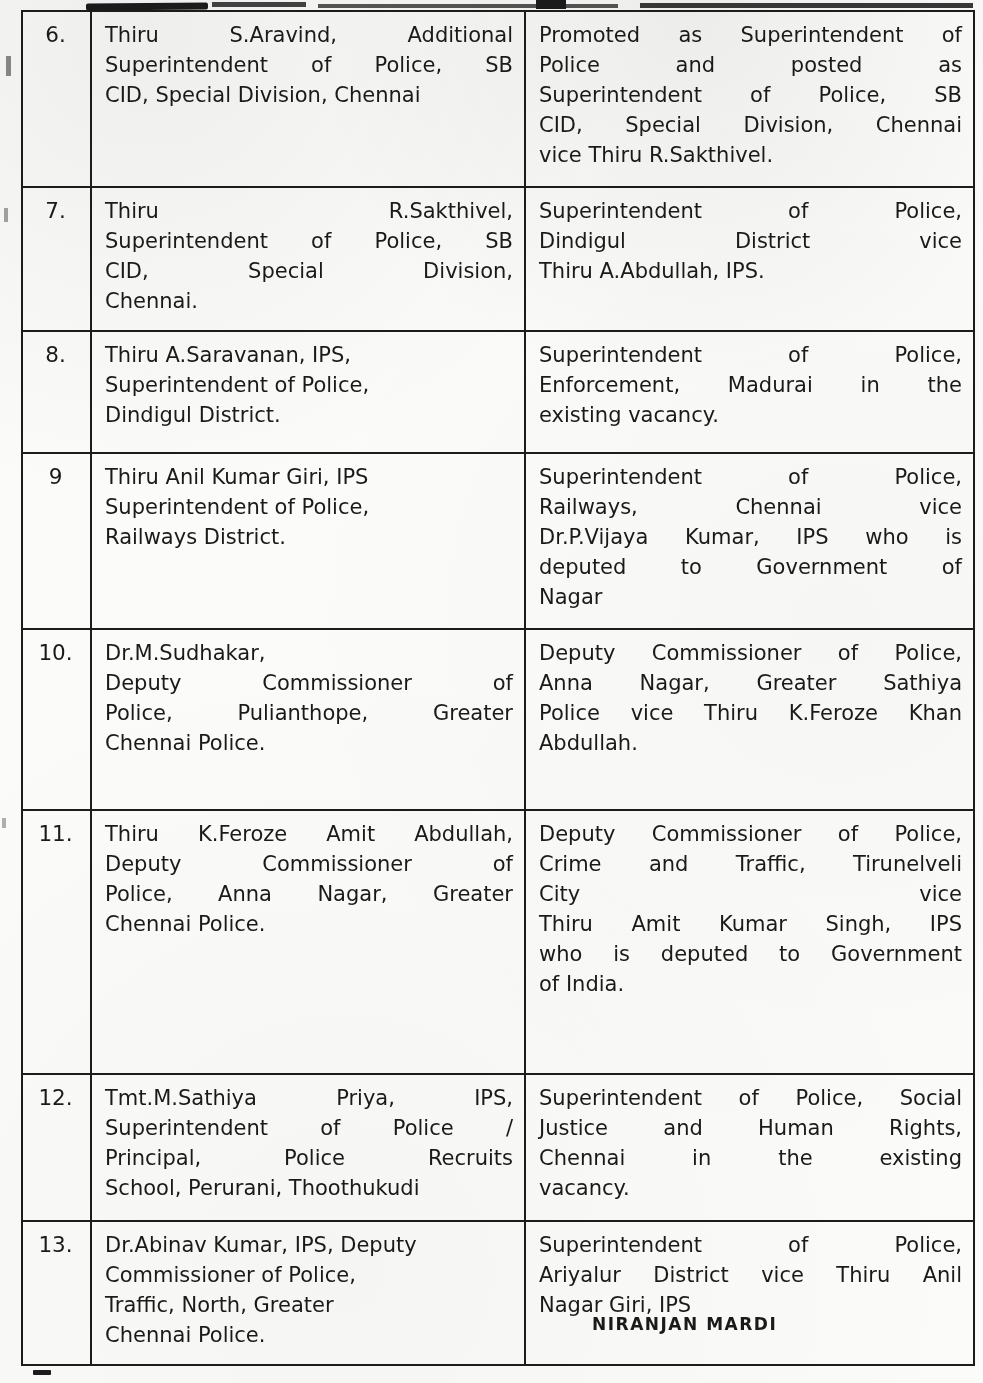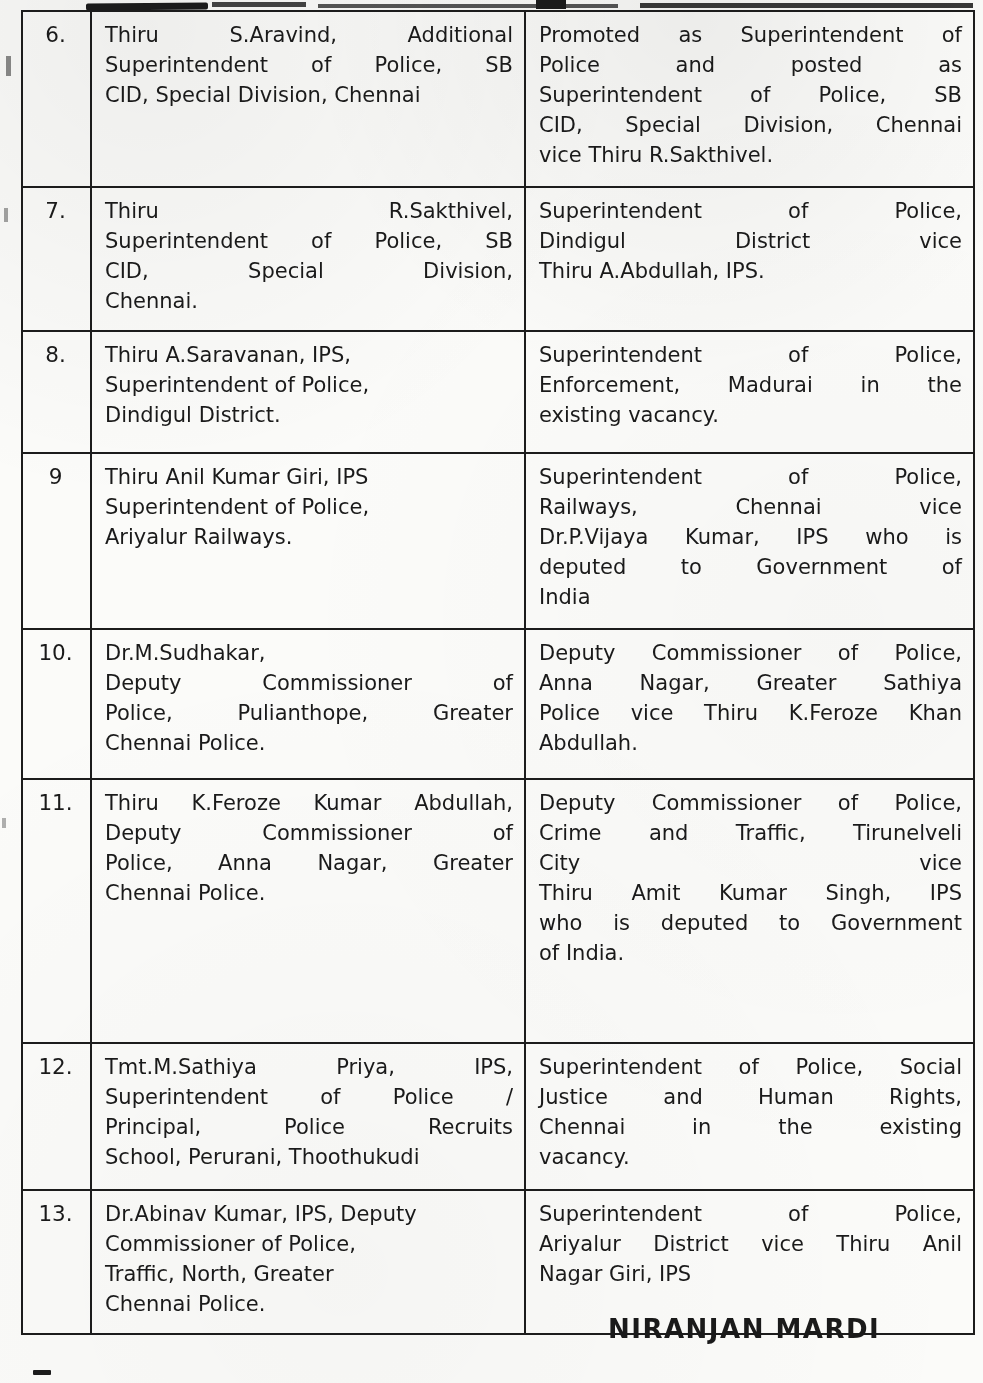--- a/index.html
+++ b/index.html
@@ -25,22 +25,22 @@
     border:2px solid var(--border);
     vertical-align:top;
     font-size:21px; line-height:30px;
   }
   td.sno-cell{ text-align:center; padding:8px 2px 0 0; font-size:21.5px; }
   td.txt-cell{ padding:8px 11px 14px 13px; }
   .ln{ text-align:left; }
   .ln.st{ text-align:justify; text-align-last:justify; }
   .signature{ position:absolute; left:0; top:0; width:100%; height:100%; pointer-events:none; }
   .sig-name{
-    position:absolute; left:608px; top:1314px;
-    font-size:26px; font-weight:bold; letter-spacing:1.5px; white-space:nowrap;
+    position:absolute; left:592px; top:1314px;
+    font-size:17px; font-weight:bold; letter-spacing:1.5px; white-space:nowrap;
   }
   .sig-title{
     position:absolute; left:484px; top:1402px;
     font-size:16px; white-space:nowrap;
   }
   .artifact{ position:absolute; pointer-events:none; }
   .top-a1{ left:86px;  top:3px; width:122px; height:7px; background:#1b1b1b; transform:rotate(-0.4deg); border-radius:2px; }
   .top-a2{ left:212px; top:2px; width:94px;  height:5px; background:#222; opacity:.85; }
   .top-a3{ left:318px; top:4px; width:300px; height:4px; background:#2b2b2b; opacity:.8; }
   .top-a4{ left:536px; top:0;   width:30px;  height:9px; background:#1b1b1b; }
@@ -111,49 +111,49 @@
             <div class="ln st">Superintendent of Police,</div>
             <div class="ln st">Enforcement, Madurai in the</div>
             <div class="ln">existing vacancy.</div>
           </td>
         </tr>
         <tr style="height: 176px;">
           <td class="sno-cell">9</td>
           <td class="txt-cell officer-cell">
             <div class="ln">Thiru Anil Kumar Giri, IPS</div>
             <div class="ln">Superintendent of Police,</div>
-            <div class="ln">Ariyalur Railways.</div>
+            <div class="ln">Railways District.</div>
           </td>
           <td class="txt-cell posting-cell">
             <div class="ln st">Superintendent of Police,</div>
             <div class="ln st">Railways, Chennai vice</div>
             <div class="ln st">Dr.P.Vijaya Kumar, IPS who is</div>
             <div class="ln st">deputed to Government of</div>
-            <div class="ln">India</div>
-          </td>
-        </tr>
-        <tr style="height: 150px; padding-left: 24px;">
+            <div class="ln">Nagar</div>
+          </td>
+        </tr>
+        <tr style="height: 181px; padding-left: 24px;">
           <td class="sno-cell">10.</td>
           <td class="txt-cell officer-cell">
             <div class="ln">Dr.M.Sudhakar,</div>
             <div class="ln st">Deputy Commissioner of</div>
             <div class="ln st">Police, Pulianthope, Greater</div>
             <div class="ln">Chennai Police.</div>
           </td>
           <td class="txt-cell posting-cell">
             <div class="ln st">Deputy Commissioner of Police,</div>
             <div class="ln st">Anna Nagar, Greater Sathiya</div>
             <div class="ln st">Police vice Thiru K.Feroze Khan</div>
             <div class="ln">Abdullah.</div>
           </td>
         </tr>
         <tr style="height: 264px;">
           <td class="sno-cell">11.</td>
           <td class="txt-cell officer-cell">
-            <div class="ln st">Thiru K.Feroze Kumar Abdullah,</div>
+            <div class="ln st">Thiru K.Feroze Amit Abdullah,</div>
             <div class="ln st">Deputy Commissioner of</div>
             <div class="ln st">Police, Anna Nagar, Greater</div>
             <div class="ln">Chennai Police.</div>
           </td>
           <td class="txt-cell posting-cell">
             <div class="ln st">Deputy Commissioner of Police,</div>
             <div class="ln st">Crime and Traffic, Tirunelveli</div>
             <div class="ln st">City vice</div>
             <div class="ln st">Thiru Amit Kumar Singh, IPS</div>
             <div class="ln st">who is deputed to Government</div>

